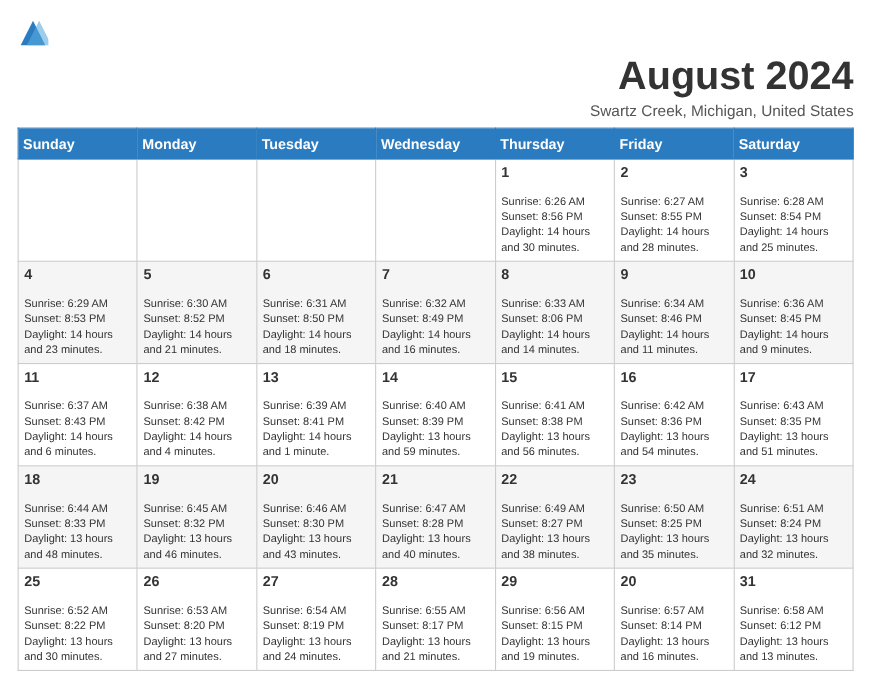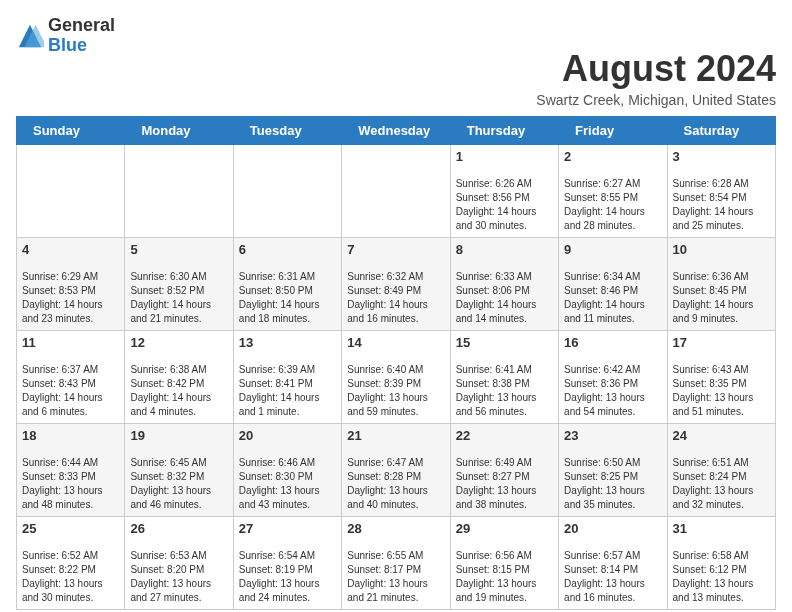--- a/index.html
+++ b/index.html
@@ -57,21 +57,21 @@
     .calendar {
       width: 100%;
       border-collapse: collapse;
       border: 1px solid #ccc;
     }
     .calendar th {
       background-color: #2a7bbf;
       color: #fff;
       font-size: 13px;
       font-weight: bold;
-      padding: 6px 16px;
+      padding: 6px 4px;
       text-align: left;
       border: 1px solid #2a7bbf;
     }
     .calendar td {
       vertical-align: top;
       border: 1px solid #ccc;
       padding: 4px 5px;
       width: 108px;
       min-height: 80px;
       background: #fff;
@@ -116,24 +116,20 @@
   </style>
 </head>
 <body>
 
 <div class="header">
   <div class="logo">
     <svg class="logo-icon" viewBox="0 0 40 40" xmlns="http://www.w3.org/2000/svg">
       <polygon points="20,4 36,36 4,36" fill="#2a7bbf"></polygon>
       <polygon points="28,4 44,36 12,36" fill="#5aabdf" opacity="0.6"></polygon>
     </svg>
-    <div class="logo-text">
-      <span class="logo-general">General</span>
-      <span class="logo-blue">Blue</span>
-    </div>
   </div>
   <div class="title-block">
     <div class="title-month">August 2024</div>
     <div class="title-location">Swartz Creek, Michigan, United States</div>
   </div>
 </div>
 
 <table class="calendar">
   <thead>
     <tr>

